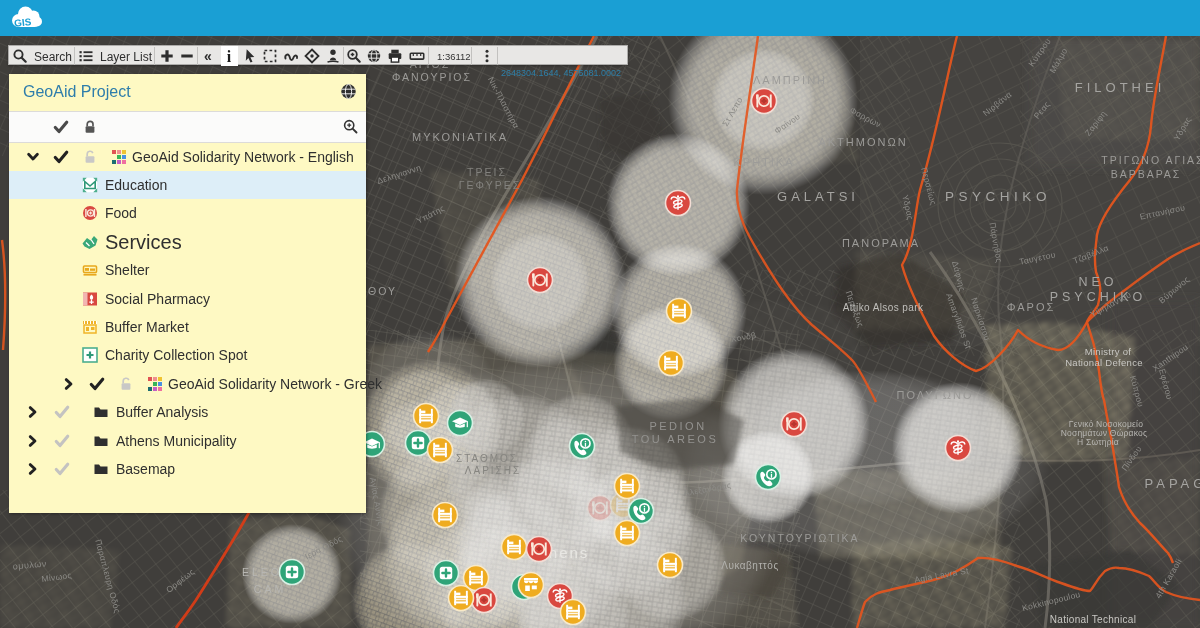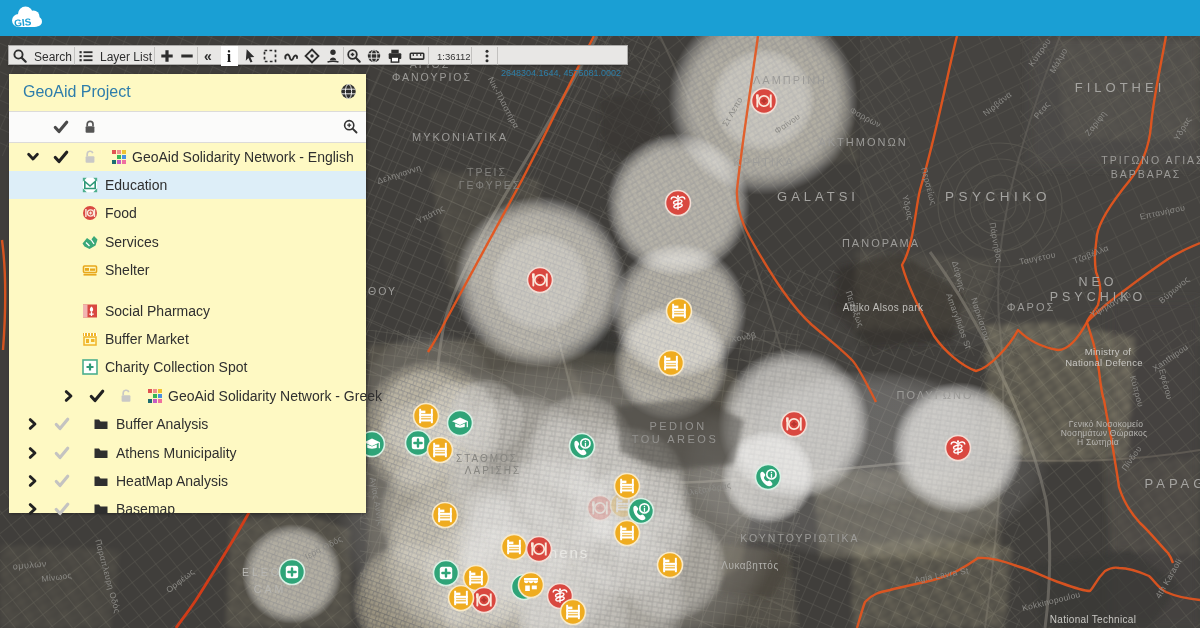--- a/index.html
+++ b/index.html
@@ -582,34 +582,34 @@
       </span>
       <span style="position:absolute;left:96px;top:50%;transform:translateY(-50%);font-size:14px;color:#2f2f2f;white-space:nowrap">Food</span>
     </div>
     <div style="position:relative;height:28.4px;">
       <span style="position:absolute;left:81px;top:14.2px;transform:translate(-50%,-50%);display:inline-flex">
         <svg width="16" height="16" viewBox="0 0 16 16">
           <path d="M0.5,9.5 l4.5,-5.5 3.5,2.5 3.5,-4.5 3.5,3.5 -2,6 -6,3.5 -5,-2.5 z" fill="#3aa878"></path>
           <path d="M4,8.5 l3.5,3.5 M9,5.5 l3,4.5" stroke="#fff" stroke-width="1.3"></path>
         </svg>
       </span>
-      <span style="position:absolute;left:96px;top:50%;transform:translateY(-50%);font-size:14px;color:#2f2f2f;white-space:nowrap">Services</span>
+      <span style="position:absolute;left:96px;top:50%;transform:translateY(-50%);font-size:20px;color:#2f2f2f;white-space:nowrap">Services</span>
     </div>
     <div style="position:relative;height:28.4px;">
       <span style="position:absolute;left:81px;top:14.2px;transform:translate(-50%,-50%);display:inline-flex">
         <svg width="16" height="16" viewBox="0 0 16 16">
           <rect x="1.5" y="4" width="13" height="6.5" rx="1" fill="none" stroke="#e8a81c" stroke-width="1.6"></rect>
           <rect x="3" y="6" width="4" height="2.8" fill="#e8a81c"></rect>
           <rect x="8" y="6.5" width="5" height="2.3" fill="#e8a81c"></rect>
           <rect x="1.5" y="11.8" width="13" height="1.8" fill="#e8a81c"></rect>
         </svg>
       </span>
       <span style="position:absolute;left:96px;top:50%;transform:translateY(-50%);font-size:14px;color:#2f2f2f;white-space:nowrap">Shelter</span>
     </div>
-    <div style="position:relative;height:28.4px;margin-top:12px;">
+    <div style="position:relative;height:28.4px;">
       <span style="position:absolute;left:81px;top:14.2px;transform:translate(-50%,-50%);display:inline-flex">
         <svg width="16" height="16" viewBox="0 0 16 16">
           <rect x="1" y="1.5" width="14" height="13" fill="#d94840"></rect>
           <rect x="1" y="1.5" width="4.5" height="13" fill="#f2b5b1"></rect>
           <path d="M9.5,3.5 c-2.2,1.8 -2.2,4.5 0,5.5 c2.2,-1 2.2,-3.7 0,-5.5 z" fill="#fff"></path>
           <path d="M9.5,9 v4 M7.3,11.2 h4.4" stroke="#fff" stroke-width="1.3"></path>
         </svg>
       </span>
       <span style="position:absolute;left:96px;top:50%;transform:translateY(-50%);font-size:14px;color:#2f2f2f;white-space:nowrap">Social Pharmacy</span>
     </div>
@@ -696,38 +696,20 @@
           <path d="M2.8,9 L6.5,13 L14.2,3.8" fill="none" stroke="#c4c3c1" stroke-width="3.2" stroke-linecap="round" stroke-linejoin="round"></path>
         </svg>
       </span>
       <span style="position:absolute;left:92px;top:14.2px;transform:translate(-50%,-50%);display:inline-flex">
         <svg width="16" height="16" viewBox="0 0 16 16">
           <path d="M1.5,3.5 h4.5 l1.5,2 h7 v7.5 h-13 z" fill="#2f2f2f"></path>
         </svg>
       </span>
       <span style="position:absolute;left:107px;top:50%;transform:translateY(-50%);font-size:14px;color:#2f2f2f;white-space:nowrap">Athens Municipality</span>
     </div>
-    <div style="position:relative;height:28.4px;">
-      <span style="position:absolute;left:24px;top:14.2px;transform:translate(-50%,-50%);display:inline-flex">
-        <svg width="14" height="14" viewBox="0 0 14 14">
-          <path d="M4.2,2.6 L9,7 L4.2,11.4" fill="none" stroke="#222" stroke-width="2.8" stroke-linecap="round" stroke-linejoin="round"></path>
-        </svg>
-      </span>
-      <span style="position:absolute;left:53px;top:14.2px;transform:translate(-50%,-50%);display:inline-flex">
-        <svg width="17" height="17" viewBox="0 0 17 17">
-          <path d="M2.8,9 L6.5,13 L14.2,3.8" fill="none" stroke="#c4c3c1" stroke-width="3.2" stroke-linecap="round" stroke-linejoin="round"></path>
-        </svg>
-      </span>
-      <span style="position:absolute;left:92px;top:14.2px;transform:translate(-50%,-50%);display:inline-flex">
-        <svg width="16" height="16" viewBox="0 0 16 16">
-          <path d="M1.5,3.5 h4.5 l1.5,2 h7 v7.5 h-13 z" fill="#2f2f2f"></path>
-        </svg>
-      </span>
-      <span style="position:absolute;left:107px;top:50%;transform:translateY(-50%);font-size:14px;color:#2f2f2f;white-space:nowrap">HeatMap Analysis</span>
-    </div>
     <div style="position:relative;height:28.4px;text-align:right;">
       <span style="position:absolute;left:24px;top:14.2px;transform:translate(-50%,-50%);display:inline-flex">
         <svg width="14" height="14" viewBox="0 0 14 14">
           <path d="M4.2,2.6 L9,7 L4.2,11.4" fill="none" stroke="#222" stroke-width="2.8" stroke-linecap="round" stroke-linejoin="round"></path>
         </svg>
       </span>
       <span style="position:absolute;left:53px;top:14.2px;transform:translate(-50%,-50%);display:inline-flex">
         <svg width="17" height="17" viewBox="0 0 17 17">
           <path d="M2.8,9 L6.5,13 L14.2,3.8" fill="none" stroke="#c4c3c1" stroke-width="3.2" stroke-linecap="round" stroke-linejoin="round"></path>
         </svg>

